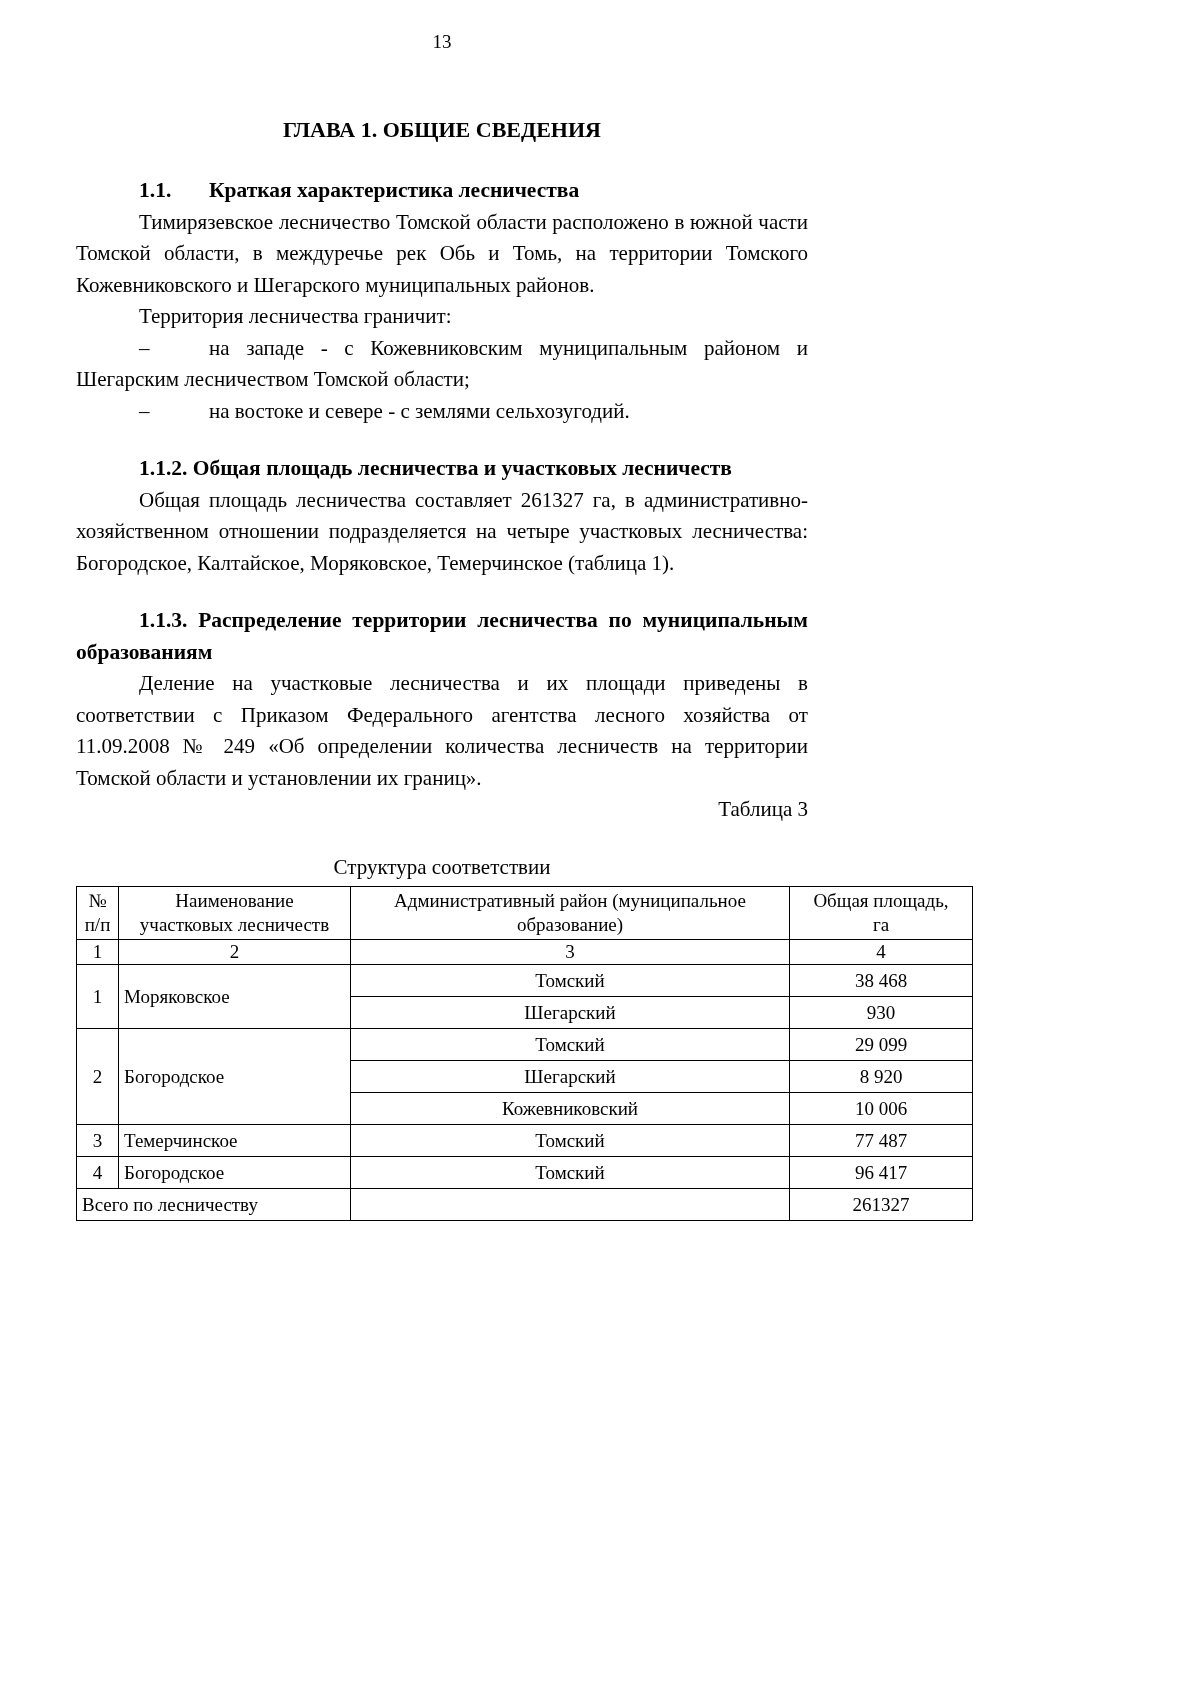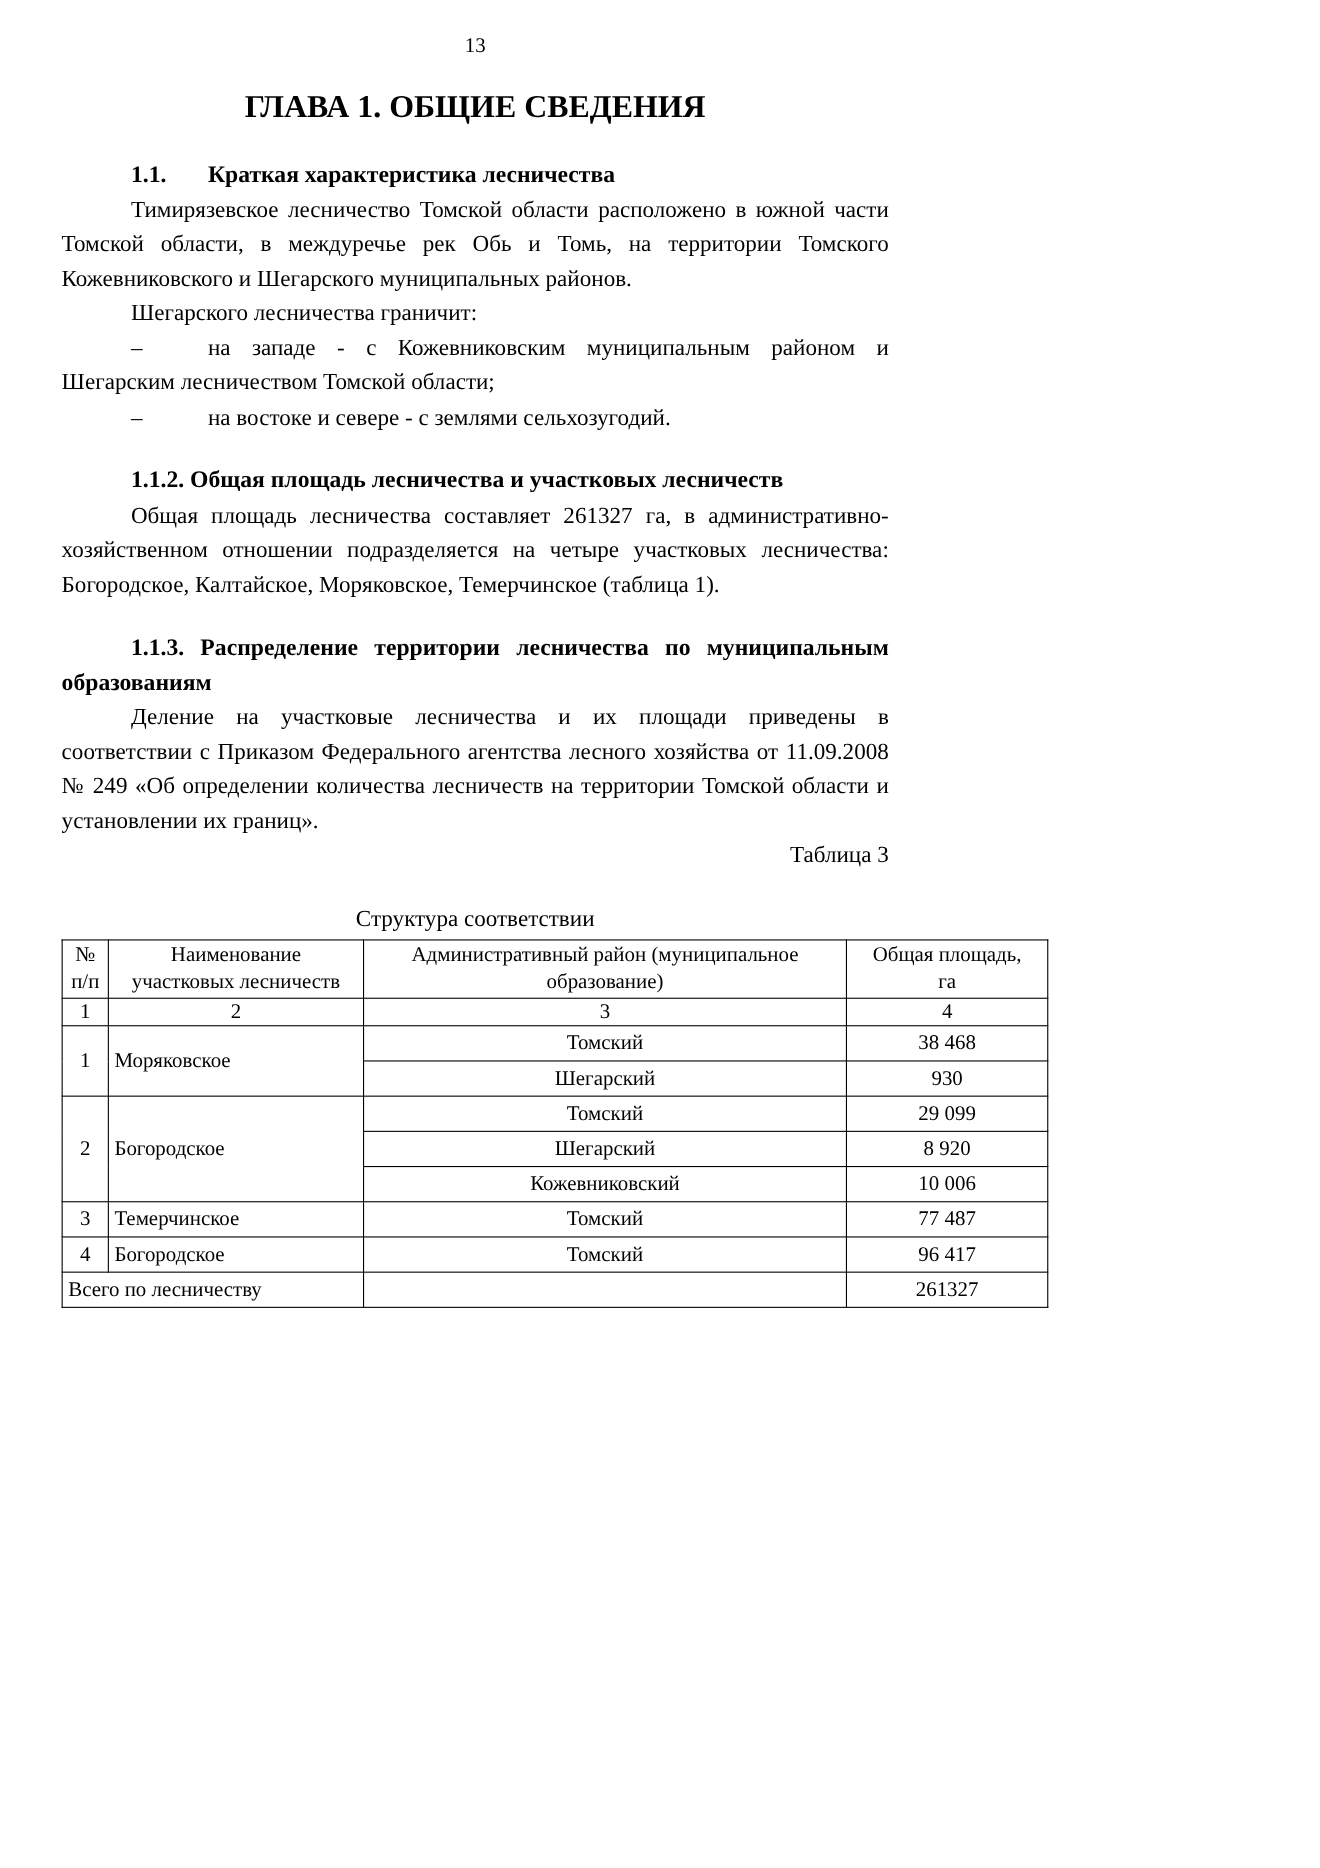--- a/index.html
+++ b/index.html
@@ -5,38 +5,38 @@
   html, body {
     margin: 0;
     padding: 0;
     background: #ffffff;
   }
   .page {
     position: relative;
     width: 1004px;
     height: 1698px;
     box-sizing: border-box;
-    padding: 26px 196px 0 56px;
+    padding: 26px 196px 0 76px;
     background: #ffffff;
     color: #000000;
     font-family: "Liberation Serif", "DejaVu Serif", serif;
     font-size: 21px;
     line-height: 31.5px;
     overflow: hidden;
   }
   p { margin: 0; }
   .pagenum {
     text-align: center;
     font-size: 19px;
   }
   .chapter {
-    margin-top: 24px;
+    margin-top: 56px;
     text-align: center;
     font-weight: bold;
-    font-size: 29px;
+    font-size: 22px;
   }
   .h2 {
     margin-top: 30px;
     font-weight: bold;
     text-indent: 63px;
     font-size: 21.5px;
   }
   .secnum {
     display: inline-block;
     width: 70px;
@@ -94,21 +94,21 @@
 
   <p class="pagenum">13</p>
 
   <p class="chapter">ГЛАВА 1. ОБЩИЕ СВЕДЕНИЯ</p>
 
   <p class="h2"><span class="secnum">1.1.</span><span>Краткая характеристика лесничества</span></p>
 
 
   <p class="para">Тимирязевское лесничество Томской области расположено в южной части Томской области, в междуречье рек Обь и Томь, на территории Томского Кожевниковского и Шегарского муниципальных районов.</p>
 
-  <p class="para">Шегарского лесничества граничит:</p>
+  <p class="para">Территория лесничества граничит:</p>
 
 
   <p class="para li"><span class="dash">–</span><span>на западе - с Кожевниковским муниципальным районом и Шегарским лесничеством Томской области;</span></p>
 
   <p class="para li"><span class="dash">–</span><span>на востоке и севере - с землями сельхозугодий.</span></p>
 
   <p class="h3 mt">1.1.2. Общая площадь лесничества и участковых лесничеств</p>
 
   <p class="para">Общая площадь лесничества составляет 261327 га, в административно-хозяйственном отношении подразделяется на четыре участковых лесничества: Богородское, Калтайское, Моряковское, Темерчинское (таблица 1).</p>
 

